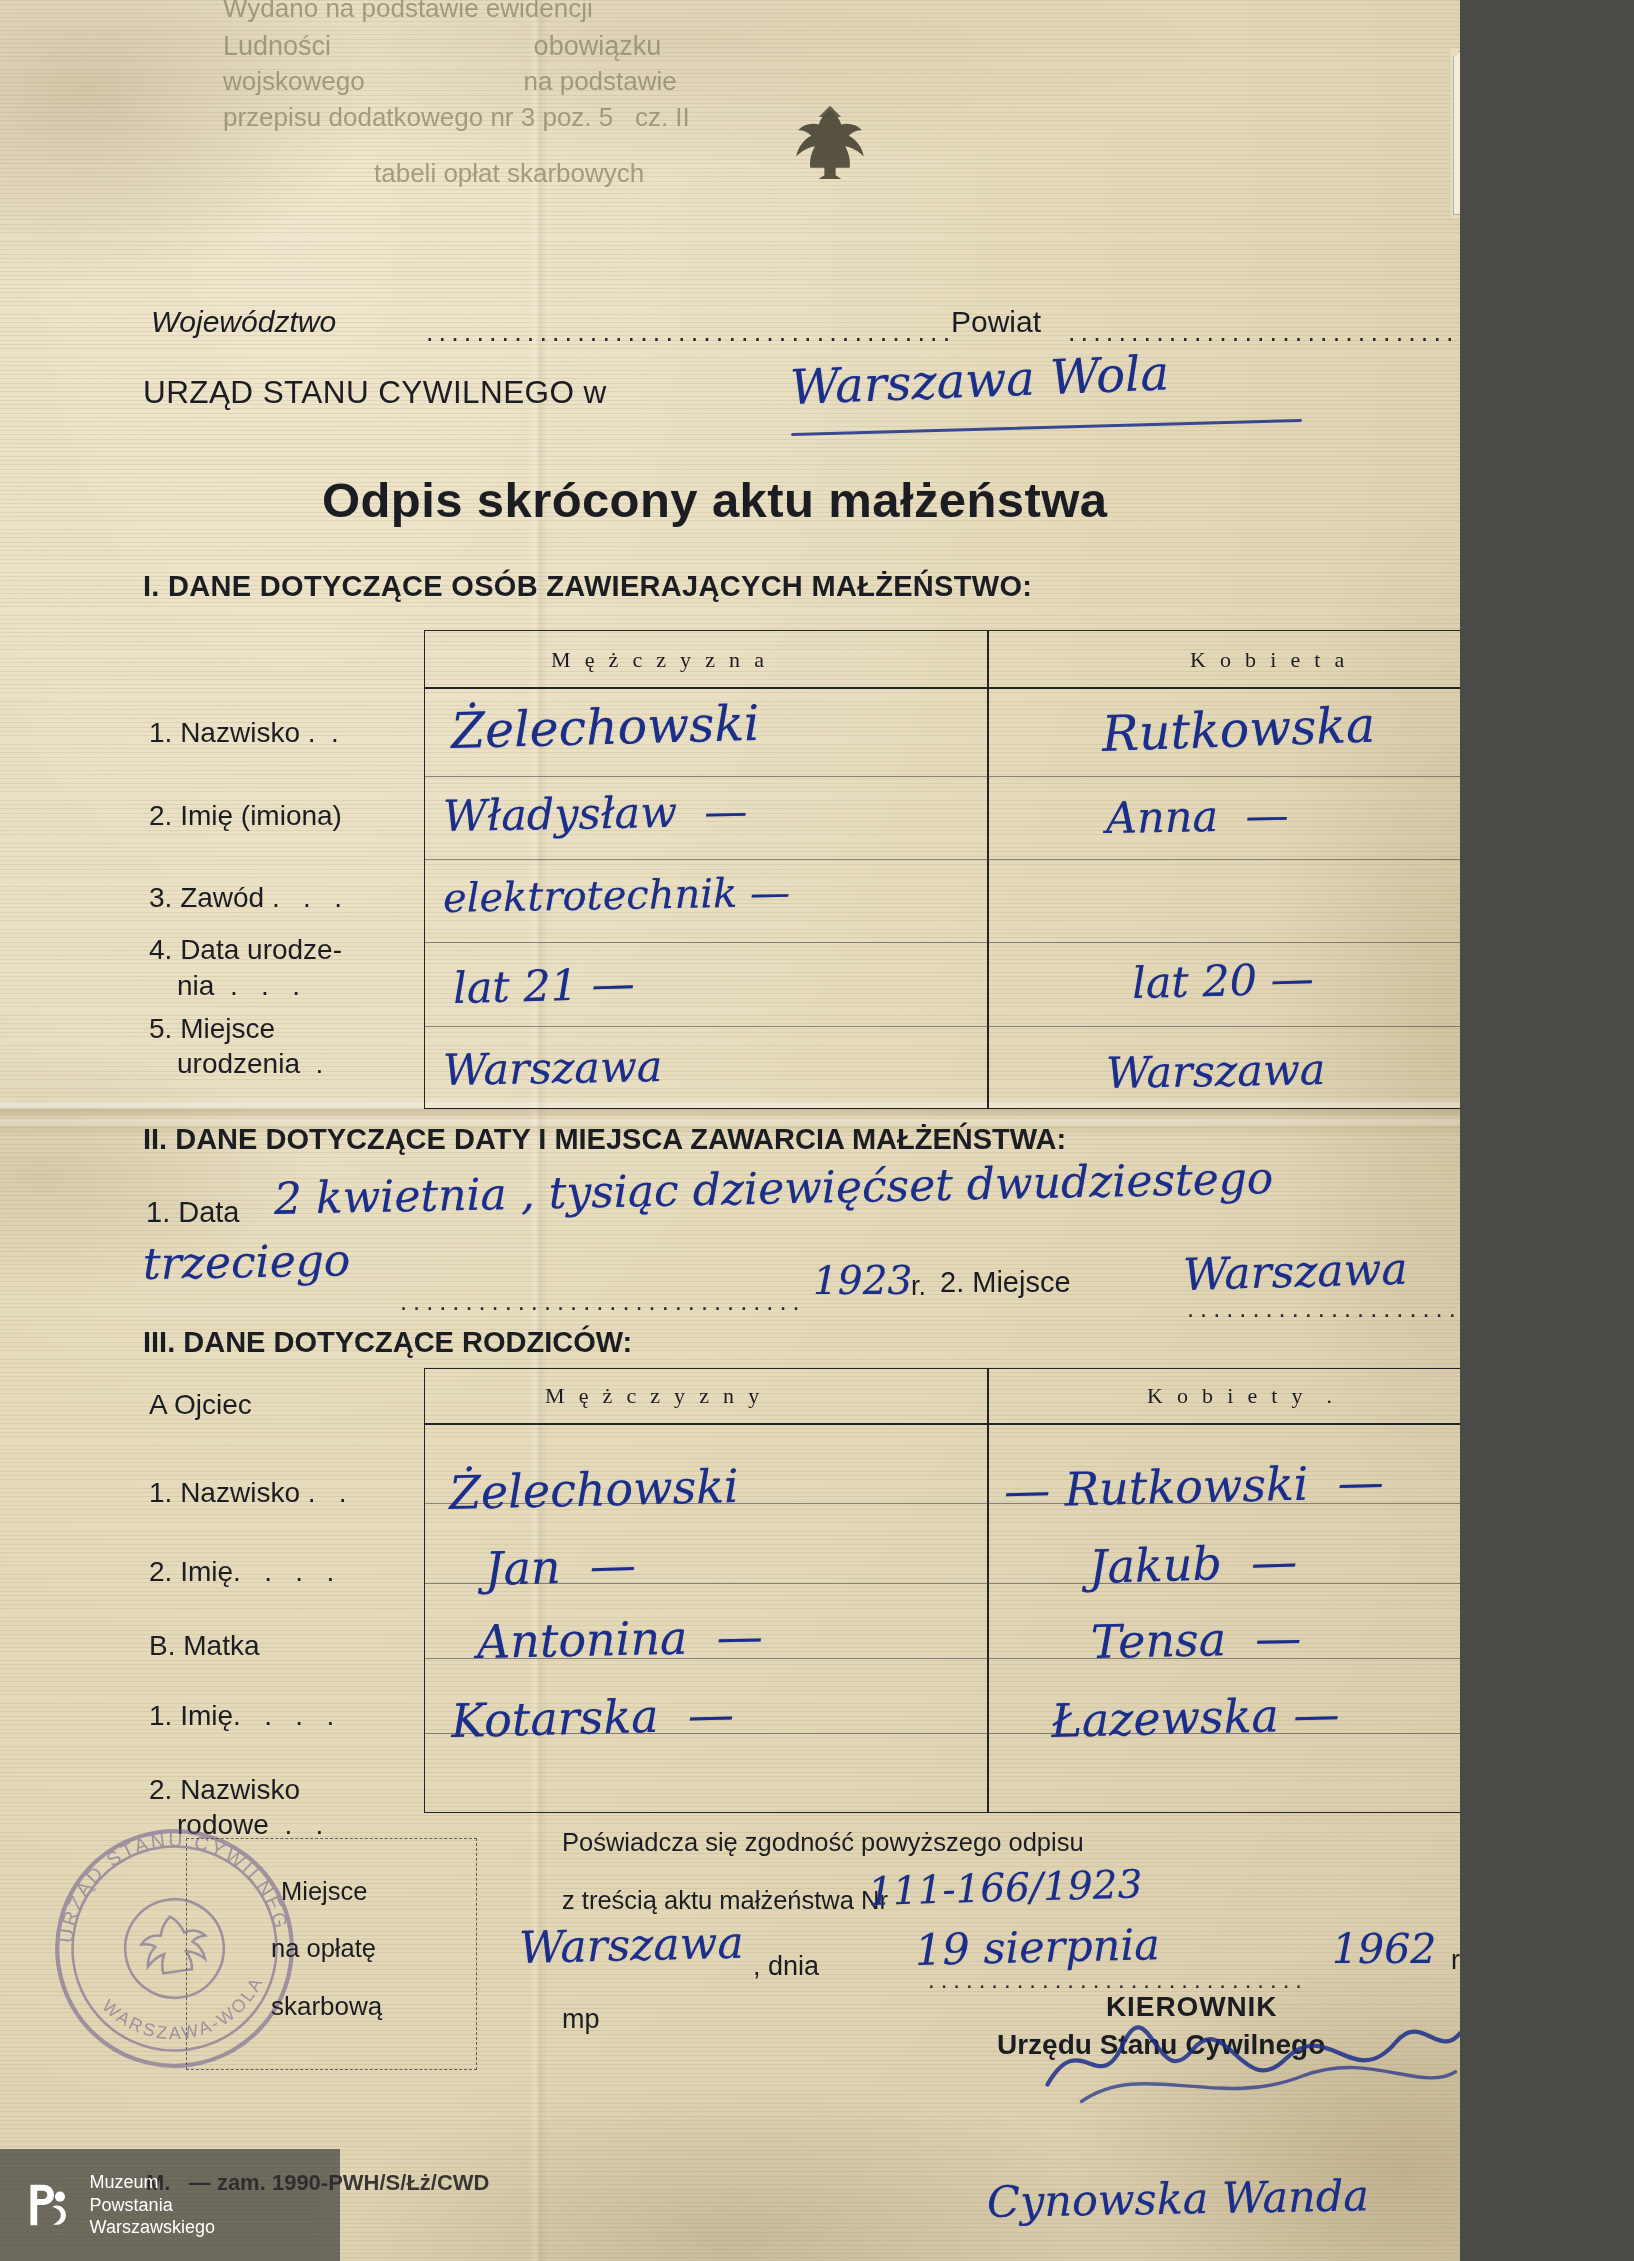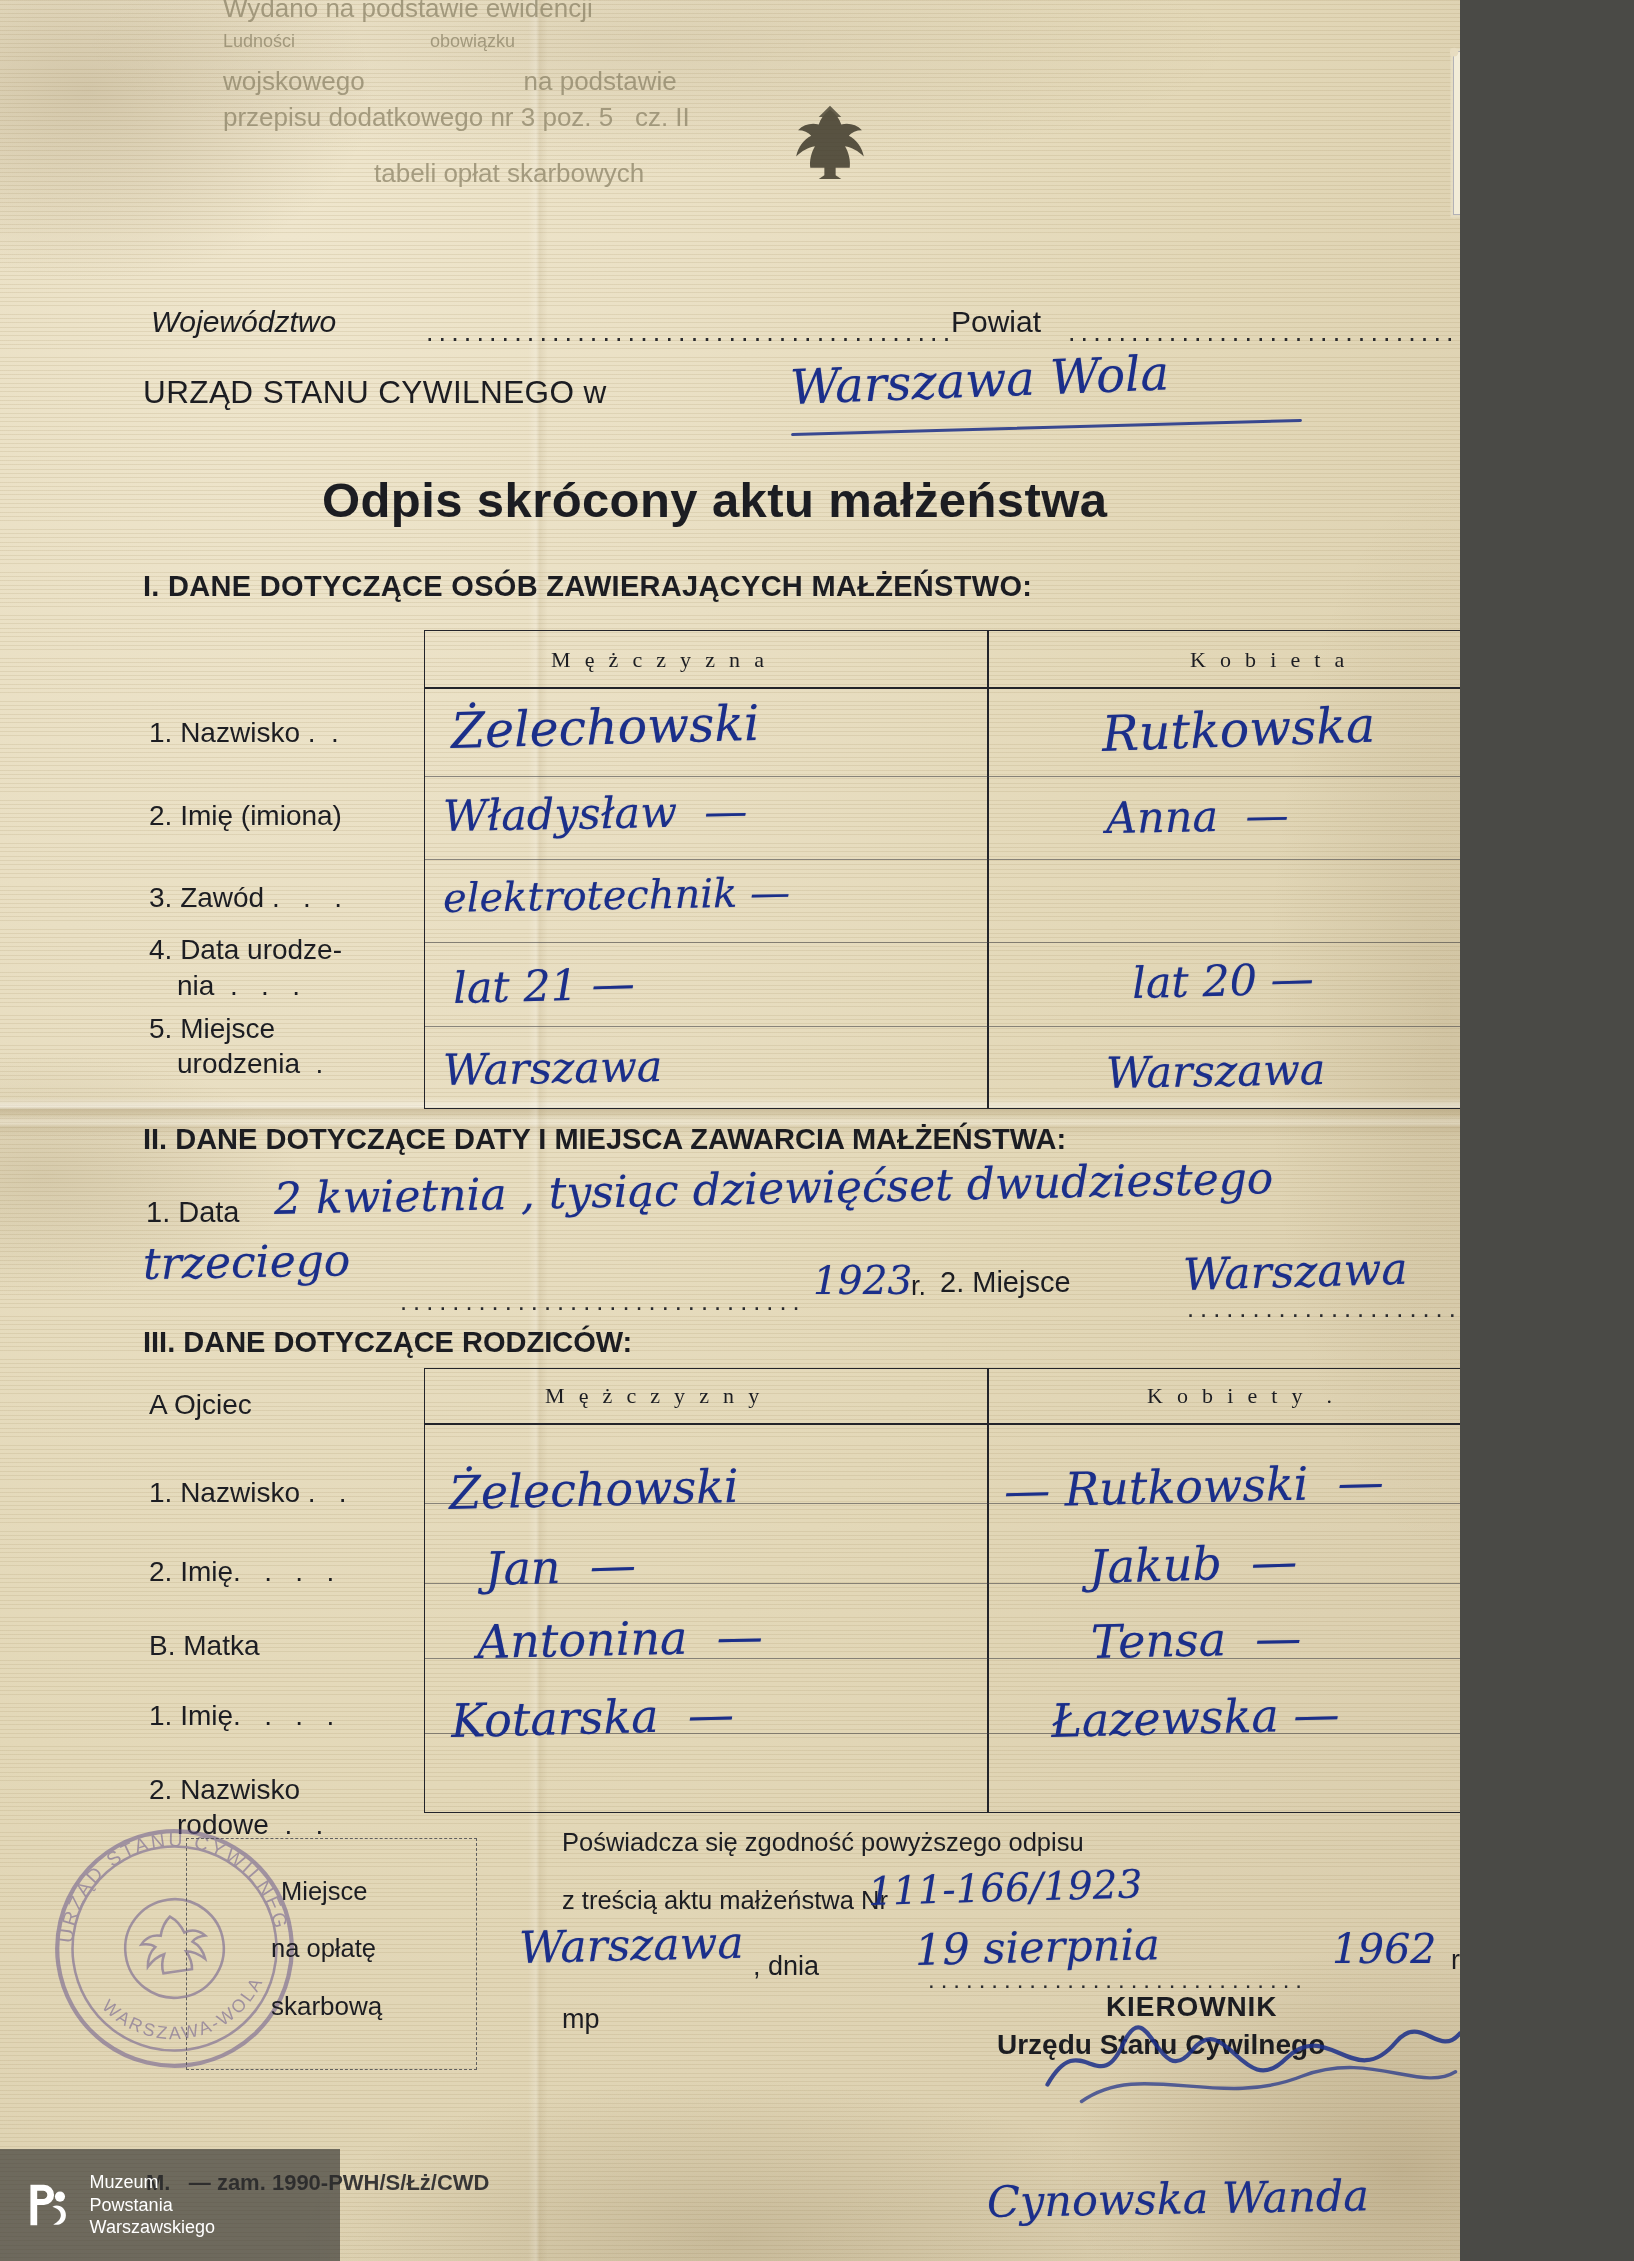--- a/index.html
+++ b/index.html
@@ -237,21 +237,21 @@
 
 <div class="page">
 
   <div class="texture-lines"></div>
   <div class="texture-stains"></div>
   <div class="fold-h" style="top:1098px;"></div>
   <div class="fold-h" style="top:1115px; opacity:.5;"></div>
   <div class="fold-v" style="left:528px; opacity:.55;"></div>
 
   <div class="printed faint" style="left:223px; top:-6.8px; font-size:26px;">Wydano na podstawie ewidencji</div>
-  <div class="printed faint" style="left:223px; top:31px; font-size:18px;">Ludności                           obowiązku</div>
+  <div class="printed faint" style="left:223px; top:31px; font-size:27px;">Ludności                           obowiązku</div>
   <div class="printed faint" style="left:223px; top:66px; font-size:26px;">wojskowego                      na podstawie</div>
   <div class="printed faint" style="left:223px; top:102px; font-size:26px;">przepisu dodatkowego nr 3 poz. 5   cz. II</div>
   <div class="printed faint" style="left:374px; top:158px; font-size:26px;">tabeli opłat skarbowych</div>
 
   <svg class="emblem" viewBox="0 0 100 100">
     <g fill="#3a3527">
       <path d="M50 8 C44 12 40 18 38 24 C30 22 22 24 16 30 C22 30 27 32 30 36 C22 40 16 48 14 58 C20 52 27 48 34 47 C30 54 28 62 29 70 L44 70 L44 78 L38 82 L62 82 L56 78 L56 70 L71 70 C72 62 70 54 66 47 C73 48 80 52 86 58 C84 48 78 40 70 36 C73 32 78 30 84 30 C78 24 70 22 62 24 C60 18 56 12 50 8 Z"></path>
       <path d="M38 16 L50 4 L62 16 Z" opacity="0.9"></path>
     </g>
   </svg>

